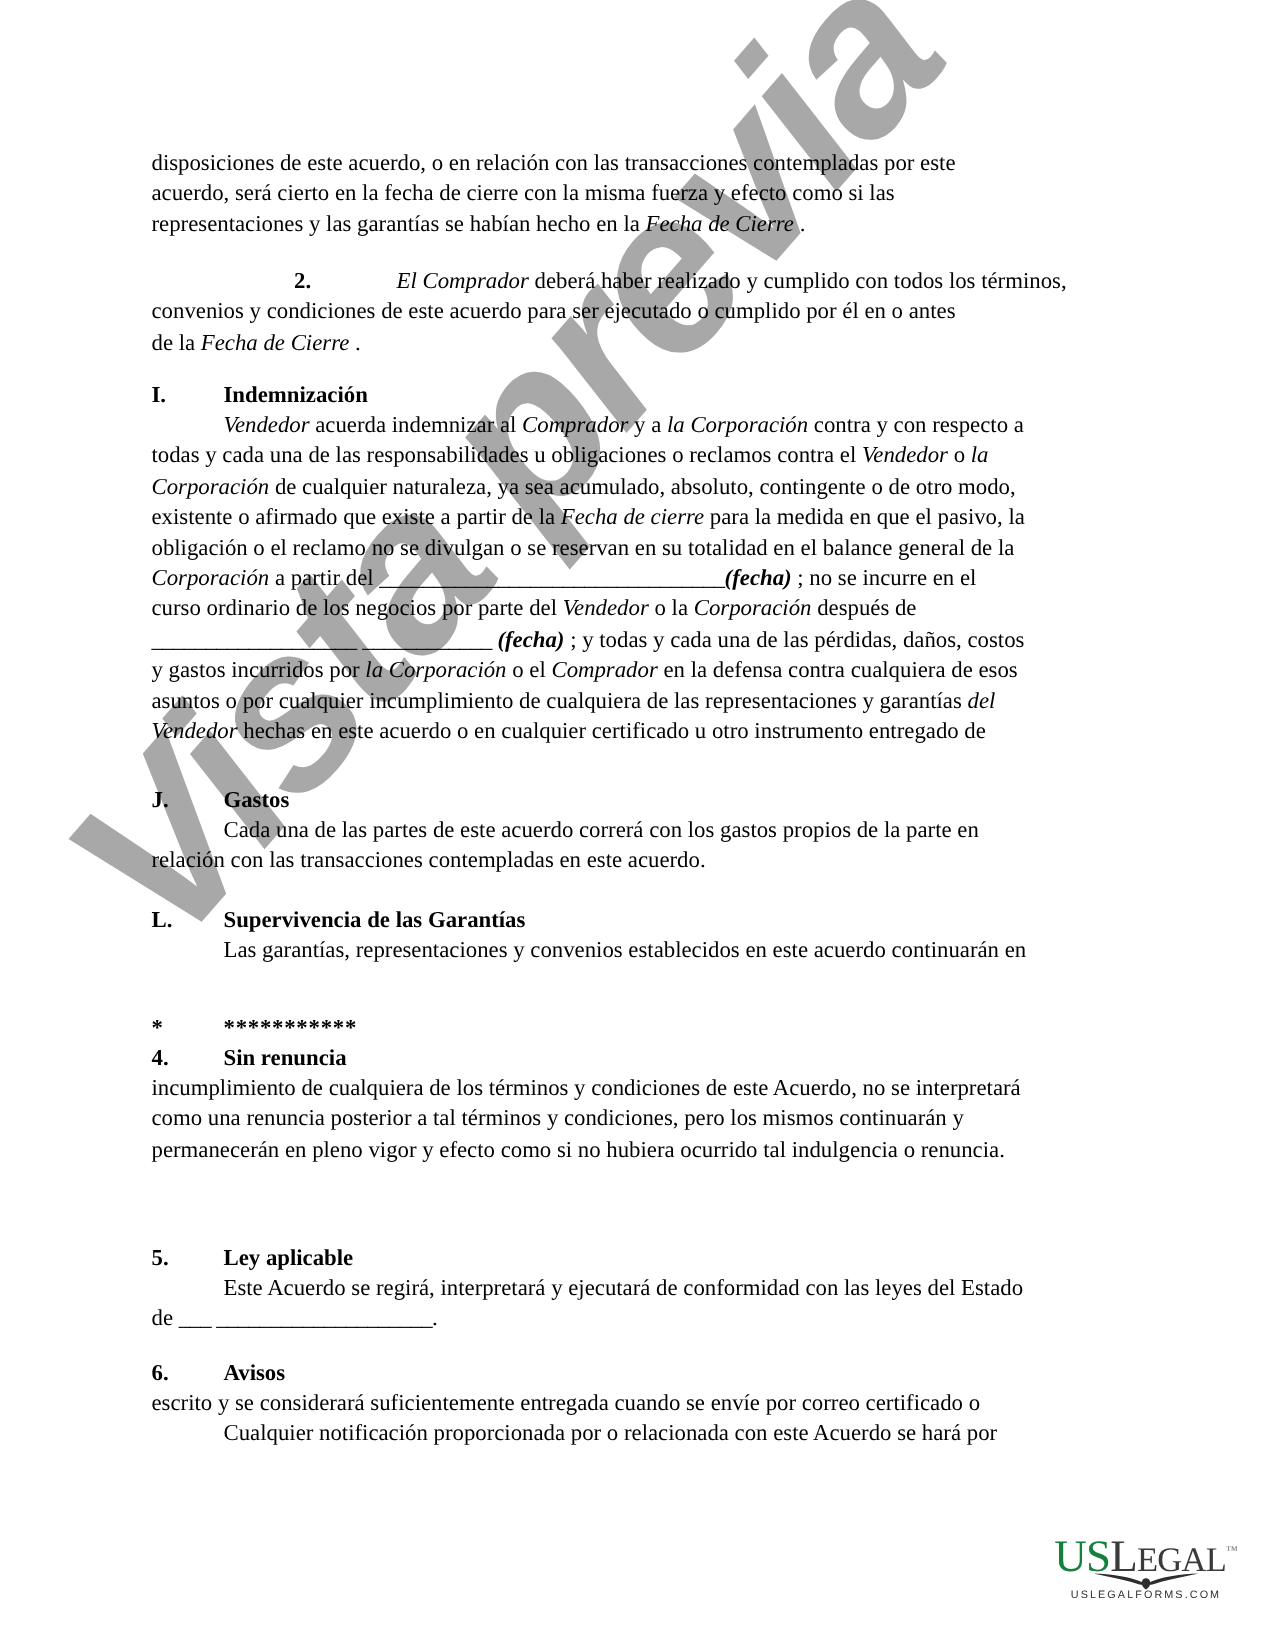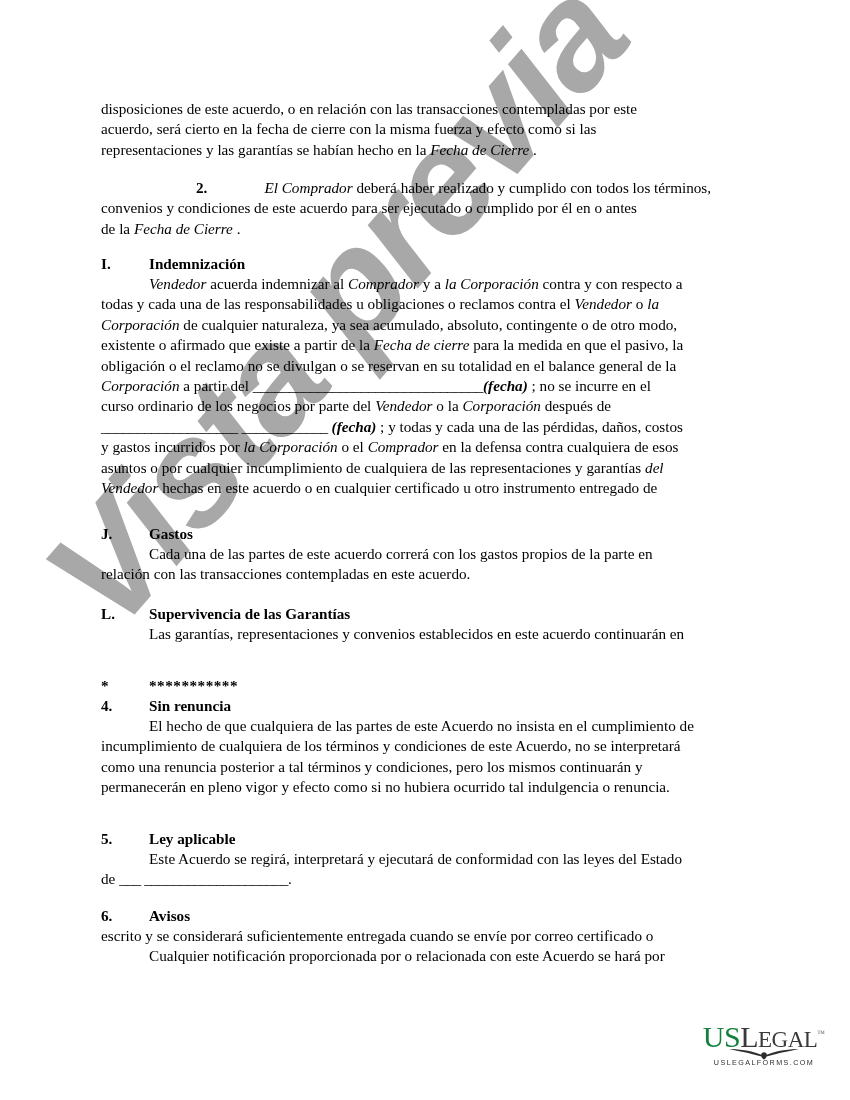--- a/index.html
+++ b/index.html
@@ -191,21 +191,20 @@
     </div>
 
     <div class="body-block" style="top:676px; left:101px;">
       <p class="stars"><span class="s-lbl">*</span><span>***********</span></p>
     </div>
 
     <div class="body-block" style="top:696px; left:101px;">
       <p class="head-line"><span class="lbl-out">4.</span><span>Sin renuncia</span></p>
     </div>
     <div class="body-block" style="top:716px;">
-      <p class="para ind-first"><span>El hecho de que cualquiera de las partes de este Acuerdo no insista en el cumplimiento de</span></p>
       <p class="para"><span>incumplimiento de cualquiera de los términos y condiciones de este Acuerdo, no se interpretará</span></p>
       <p class="para"><span>como una renuncia posterior a tal términos y condiciones, pero los mismos continuarán y</span></p>
       <p class="para"><span>permanecerán en pleno vigor y efecto como si no hubiera ocurrido tal indulgencia o renuncia.</span></p>
     </div>
 
     <div class="body-block" style="top:829px; left:101px;">
       <p class="head-line"><span class="lbl-out">5.</span><span>Ley aplicable</span></p>
     </div>
     <div class="body-block" style="top:849px;">
       <p class="para ind-first"><span>Este Acuerdo se regirá, interpretará y ejecutará de conformidad con las leyes del Estado</span></p>

